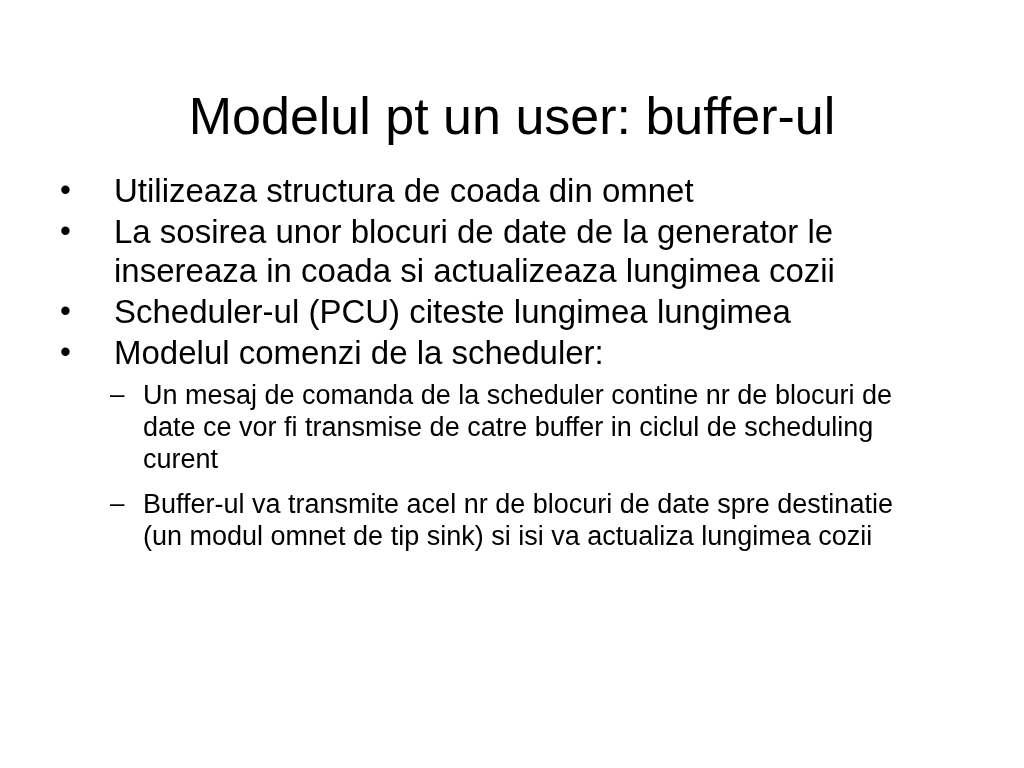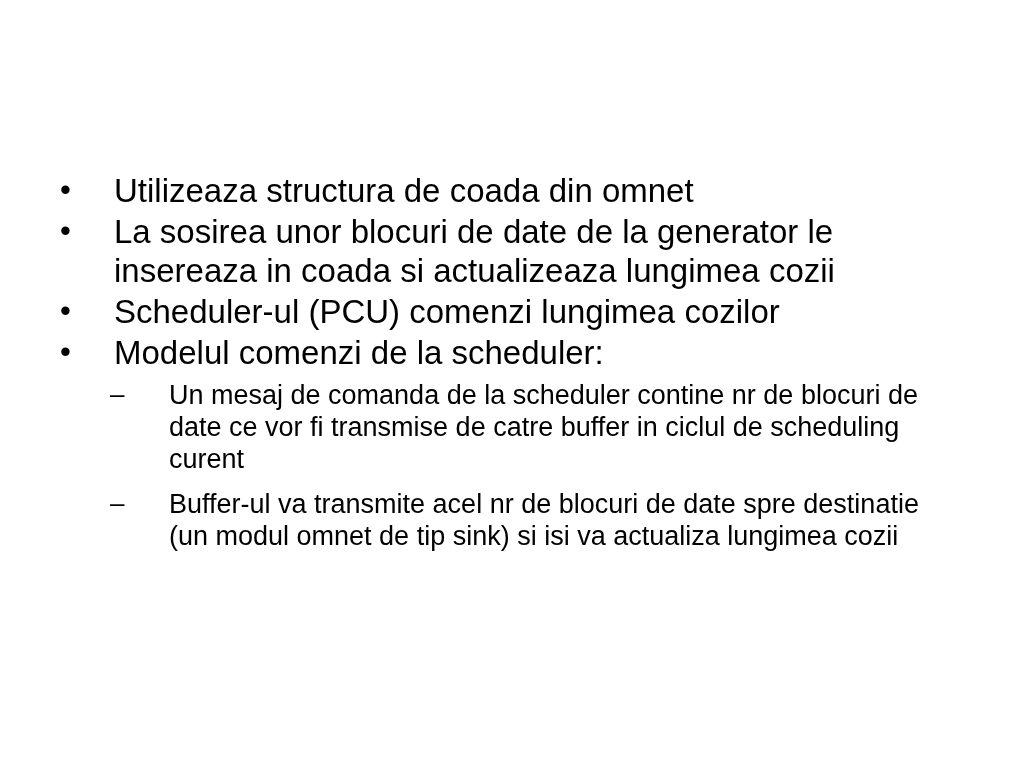--- a/index.html
+++ b/index.html
@@ -73,44 +73,44 @@
     flex: 0 0 auto;
     width: 33px;
     font-size: 26px;
     line-height: 1.2;
     text-align: left;
     box-sizing: border-box;
   }
   .l2-text {
     flex: 1 1 auto;
     max-width: 795px;
-    margin-left: 26px;
   }
 </style>
 </head>
 <body>
 
 <div class="slide">
 
+  <h1 class="slide-title">Modelul pt un user: buffer-ul</h1>
 
   <div class="body-list">
 
     <div class="l1-item">
       <span class="l1-bullet">•</span>
       <span class="l1-text">Utilizeaza structura de coada din omnet</span>
     </div>
 
     <div class="l1-item">
       <span class="l1-bullet">•</span>
       <span class="l1-text">La sosirea unor blocuri de date de la generator le insereaza in coada si actualizeaza lungimea cozii</span>
     </div>
 
     <div class="l1-item">
       <span class="l1-bullet">•</span>
-      <span class="l1-text">Scheduler-ul (PCU) comenzi lungimea cozilor</span>
+      <span class="l1-text">Scheduler-ul (PCU) citeste lungimea lungimea</span>
     </div>
 
     <div class="l1-item">
       <span class="l1-bullet">•</span>
       <span class="l1-text">Modelul comenzi de la scheduler:</span>
     </div>
 
     <div class="sub-list">
       <div class="l2-item">
         <span class="l2-bullet">–</span>

